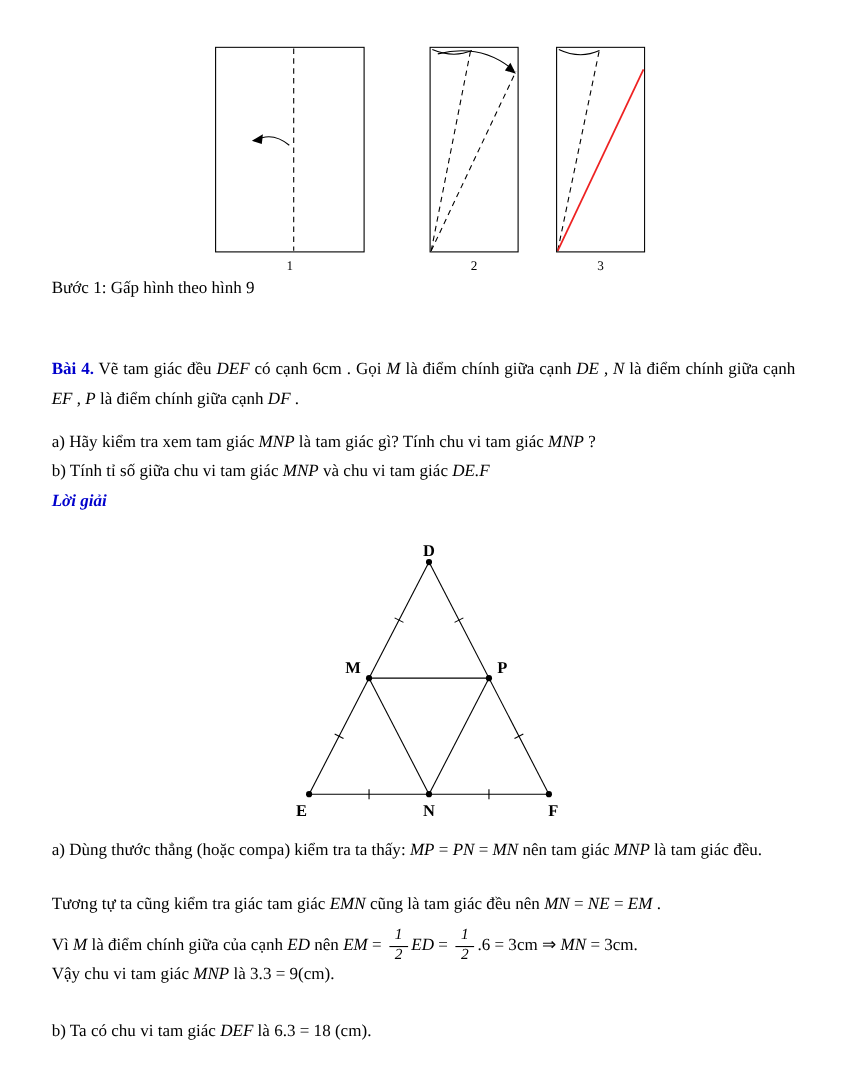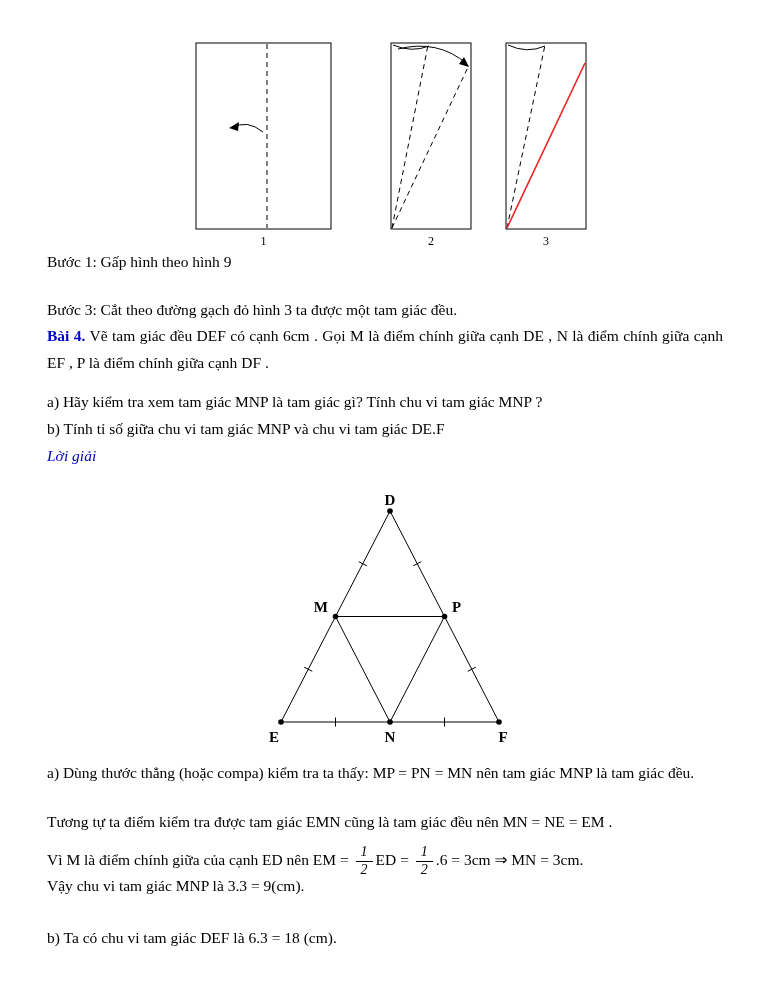--- a/index.html
+++ b/index.html
@@ -6,23 +6,23 @@
   .page { position:relative; width:766px; height:990px; background:#ffffff;
           font-family:"Liberation Serif", serif; font-size:15.5px; color:#000;
           overflow:hidden; }
   .abs { position:absolute; }
   .fig-label { text-align:center; font-size:12px; }
   .step { left:47px; line-height:20px; white-space:nowrap; }
   .para { text-align:justify; line-height:27px; }
   .line { line-height:20px; white-space:nowrap; }
   .eqline { line-height:40px; white-space:nowrap; }
   .seg-p { font-style:normal; }
-  .seg-m { }
+  .seg-m { font-style:italic; }
   .seg-label { color:var(--accent-blue,#0000cc); font-weight:bold; }
-  .solution-heading { color:var(--accent-blue,#0000cc); font-weight:normal; font-style:italic; line-height:20px; }
+  .solution-heading { color:var(--accent-blue,#0000cc); font-weight:bold; font-style:italic; line-height:20px; }
   .frac { display:inline-flex; flex-direction:column; align-items:center; line-height:1.05;
           font-size:14px; margin:0 3px; vertical-align:middle; font-style:italic; }
   .frac .num { padding:0 5px 1px; border-bottom:1.2px solid #000; }
   .frac .den { padding-top:1px; }
   svg text { font-family:"Liberation Serif", serif; font-weight:bold; font-size:15px; fill:#000; }
   svg .thin { stroke:#000; stroke-width:1; fill:none; }
   svg .dash { stroke:#000; stroke-width:1; fill:none; stroke-dasharray:5 4; }
 </style>
 </head>
 <body>
@@ -49,21 +49,20 @@
 
   <svg class="abs" style="left:505px;top:42px" width="82" height="188">
     <rect x="1" y="1" width="80" height="186" class="thin" fill="none"></rect>
     <path class="thin" d="M 3 3 Q 22 12 40 4"></path>
     <line class="dash" x1="2" y1="186" x2="40" y2="3"></line>
     <line x1="2" y1="186" x2="80" y2="21" stroke="#ee2222" stroke-width="1.6"></line>
   </svg>
   <div class="abs fig-label" style="left:505px;top:234px;width:82px">3</div>
 
   <div class="abs step" style="top:252px">Bước 1: Gấp hình theo hình 9</div>
-  <div class="abs step" style="top:300px">Bước 3: Cắt theo đường gạch đỏ hình 3 ta được một tam giác đều.</div>
 
   <div class="abs para" style="left:47px;top:322px;width:676px"><span class="seg-label">Bài 4.</span><span class="seg-p"> Vẽ tam giác đều </span><span class="seg-m">DEF</span><span class="seg-p"> có cạnh 6cm . Gọi </span><span class="seg-m">M</span><span class="seg-p"> là điểm chính giữa cạnh </span><span class="seg-m">DE</span><span class="seg-p"> , </span><span class="seg-m">N</span><span class="seg-p"> là điểm chính giữa cạnh </span><span class="seg-m">EF</span><span class="seg-p"> , </span><span class="seg-m">P</span><span class="seg-p"> là điểm chính giữa cạnh </span><span class="seg-m">DF</span><span class="seg-p"> .</span></div>
   <div class="abs line" style="left:47px;top:419px"><span class="seg-p">b) Tính tỉ số giữa chu vi tam giác </span><span class="seg-m">MNP</span><span class="seg-p"> và chu vi tam giác </span><span class="seg-m">DE.F</span></div>
   <div class="abs line" style="left:47px;top:392px"><span class="seg-p">a) Hãy kiểm tra xem tam giác </span><span class="seg-m">MNP</span><span class="seg-p"> là tam giác gì? Tính chu vi tam giác </span><span class="seg-m">MNP</span><span class="seg-p"> ?</span></div>
   <div class="abs solution-heading" style="left:47px;top:446px">Lời giải</div>
 
   <svg class="abs" style="left:260px;top:492px" width="260" height="262">
 
     <line class="thin" x1="130" y1="19" x2="21" y2="230"></line>
     <line class="thin" x1="130" y1="19" x2="239" y2="230"></line>
@@ -89,21 +88,21 @@
 
     <text x="130" y="13" text-anchor="middle">D</text>
     <text x="68" y="120" text-anchor="end">M</text>
     <text x="192" y="120" text-anchor="start">P</text>
     <text x="14" y="250" text-anchor="middle">E</text>
     <text x="130" y="250" text-anchor="middle">N</text>
     <text x="243" y="250" text-anchor="middle">F</text>
   </svg>
 
   <div class="abs para" style="left:47px;top:760px;width:676px;line-height:26px"><span class="seg-p">a) Dùng thước thẳng (hoặc compa) kiểm tra ta thấy: </span><span class="seg-m">MP</span><span class="seg-p"> = </span><span class="seg-m">PN</span><span class="seg-p"> = </span><span class="seg-m">MN</span><span class="seg-p"> nên tam giác </span><span class="seg-m">MNP</span><span class="seg-p"> là tam giác đều.</span></div>
-  <div class="abs line" style="left:47px;top:812px"><span class="seg-p">Tương tự ta điểm kiểm tra được tam giác </span><span class="seg-m">EMN</span><span class="seg-p"> cũng là tam giác đều nên </span><span class="seg-m">MN</span><span class="seg-p"> = </span><span class="seg-m">NE</span><span class="seg-p"> = </span><span class="seg-m">EM</span><span class="seg-p"> .</span></div>
+  <div class="abs line" style="left:47px;top:812px"><span class="seg-p">Tương tự ta cũng kiểm tra giác tam giác </span><span class="seg-m">EMN</span><span class="seg-p"> cũng là tam giác đều nên </span><span class="seg-m">MN</span><span class="seg-p"> = </span><span class="seg-m">NE</span><span class="seg-p"> = </span><span class="seg-m">EM</span><span class="seg-p"> .</span></div>
   <div class="abs eqline" style="left:47px;top:840px"><span class="seg-p">Vì </span><span class="seg-m">M</span><span class="seg-p"> là điểm chính giữa của cạnh </span><span class="seg-m">ED</span><span class="seg-p"> nên </span><span class="seg-m">EM</span><span class="seg-p"> = </span><span class="frac">
         <span class="num">1</span>
         <span class="den">2</span>
       </span><span class="seg-m">ED</span><span class="seg-p"> = </span><span class="frac">
         <span class="num">1</span>
         <span class="den">2</span>
       </span><span class="seg-p">.6 = 3cm </span><span class="seg-p">⇒ </span><span class="seg-m">MN</span><span class="seg-p"> = 3cm.</span></div>
   <div class="abs line" style="left:47px;top:876px"><span class="seg-p">Vậy chu vi tam giác </span><span class="seg-m">MNP</span><span class="seg-p"> là 3.3 = 9</span><span class="seg-p">(cm)</span><span class="seg-p">.</span></div>
   <div class="abs line" style="left:47px;top:928px"><span class="seg-p">b) Ta có chu vi tam giác </span><span class="seg-m">DEF</span><span class="seg-p"> là 6.3 = 18 </span><span class="seg-p">(cm)</span><span class="seg-p">.</span></div>
 

